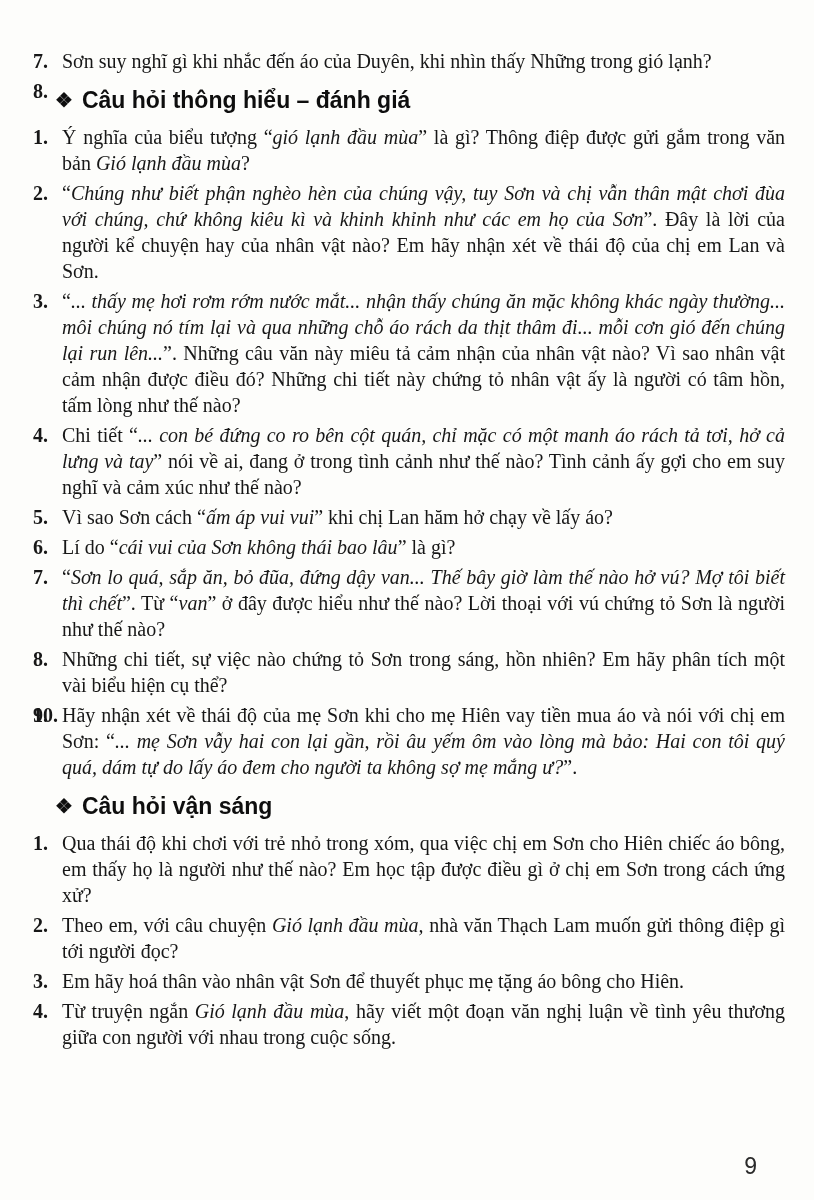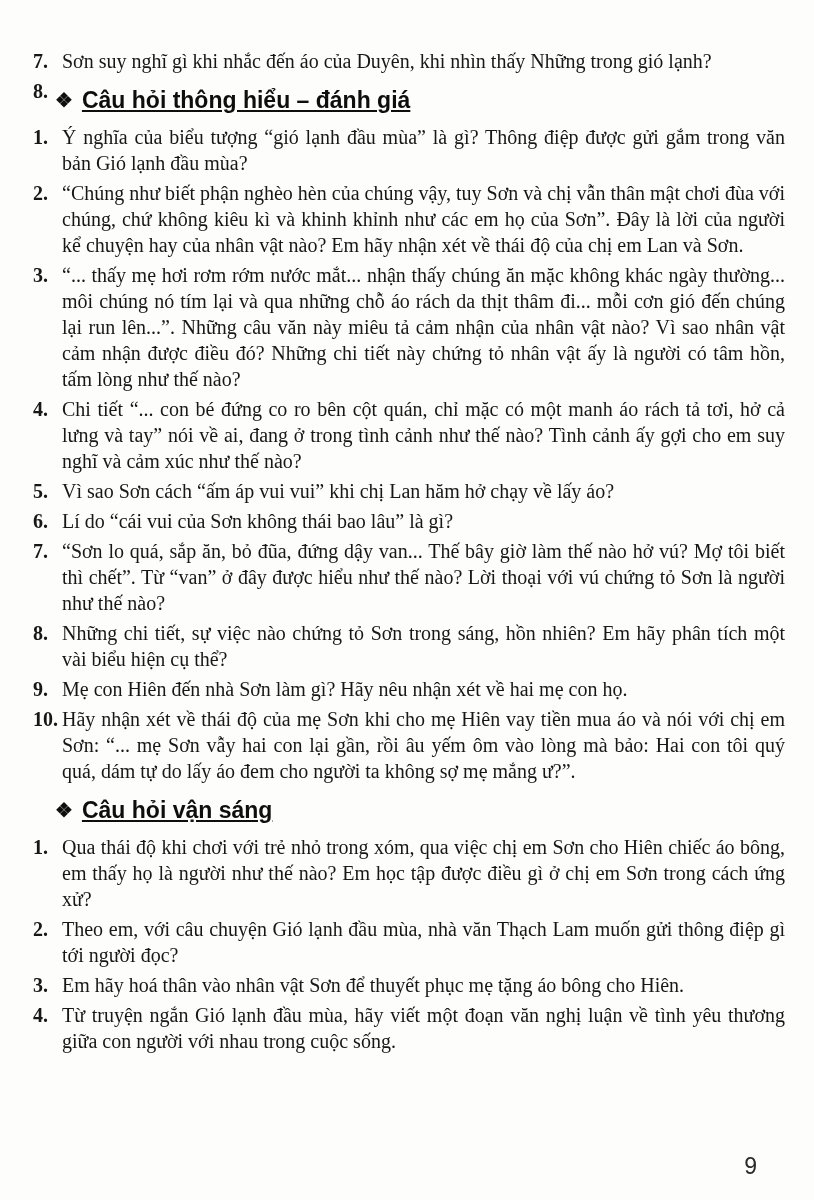--- a/index.html
+++ b/index.html
@@ -27,29 +27,28 @@
     line-height: 26px;
     margin-bottom: 4px;
   }
   .q-num {
     position: absolute;
     left: 0;
     top: 0;
     font-weight: bold;
   }
   .seg-normal { font-style: normal; }
-  .seg-italic { }
+  .seg-italic { font-style: italic; }
   h2.section-heading {
     font-family: "Liberation Sans", sans-serif;
     font-weight: bold;
     font-size: 23px;
     line-height: 28px;
     color: #0e0e0e;
     margin: 12px 0 10px 22px;
-    text-decoration: underline;
   }
   .heading-marker {
     display: inline-block;
     margin-right: 9px;
     font-size: 20px;
     vertical-align: 1px;
   }
   .page-number {
     position: absolute;
     right: 57px;
@@ -71,21 +70,21 @@
       <h2 class="section-heading"><span class="heading-marker">❖</span><span>Câu hỏi thông hiểu – đánh giá</span></h2>
       <div class="q-list">
         <div class="q-item"><span class="q-num">1.</span><span class="q-text"><span class="seg-normal">Ý nghĩa của biểu tượng “</span><span class="seg-italic">gió lạnh đầu mùa</span><span class="seg-normal">” là gì? Thông điệp được gửi gắm trong văn bản </span><span class="seg-italic">Gió lạnh đầu mùa</span><span class="seg-normal">?</span></span></div>
         <div class="q-item"><span class="q-num">2.</span><span class="q-text"><span class="seg-normal">“</span><span class="seg-italic">Chúng như biết phận nghèo hèn của chúng vậy, tuy Sơn và chị vẫn thân mật chơi đùa với chúng, chứ không kiêu kì và khinh khỉnh như các em họ của Sơn</span><span class="seg-normal">”. Đây là lời của người kể chuyện hay của nhân vật nào? Em hãy nhận xét về thái độ của chị em Lan và Sơn.</span></span></div>
         <div class="q-item"><span class="q-num">3.</span><span class="q-text"><span class="seg-normal">“</span><span class="seg-italic">... thấy mẹ hơi rơm rớm nước mắt... nhận thấy chúng ăn mặc không khác ngày thường... môi chúng nó tím lại và qua những chỗ áo rách da thịt thâm đi... mỗi cơn gió đến chúng lại run lên...</span><span class="seg-normal">”. Những câu văn này miêu tả cảm nhận của nhân vật nào? Vì sao nhân vật cảm nhận được điều đó? Những chi tiết này chứng tỏ nhân vật ấy là người có tâm hồn, tấm lòng như thế nào?</span></span></div>
         <div class="q-item"><span class="q-num">4.</span><span class="q-text"><span class="seg-normal">Chi tiết “</span><span class="seg-italic">... con bé đứng co ro bên cột quán, chỉ mặc có một manh áo rách tả tơi, hở cả lưng và tay</span><span class="seg-normal">” nói về ai, đang ở trong tình cảnh như thế nào? Tình cảnh ấy gợi cho em suy nghĩ và cảm xúc như thế nào?</span></span></div>
         <div class="q-item"><span class="q-num">5.</span><span class="q-text"><span class="seg-normal">Vì sao Sơn cách “</span><span class="seg-italic">ấm áp vui vui</span><span class="seg-normal">” khi chị Lan hăm hở chạy về lấy áo?</span></span></div>
         <div class="q-item"><span class="q-num">6.</span><span class="q-text"><span class="seg-normal">Lí do “</span><span class="seg-italic">cái vui của Sơn không thái bao lâu</span><span class="seg-normal">” là gì?</span></span></div>
         <div class="q-item"><span class="q-num">7.</span><span class="q-text"><span class="seg-normal">“</span><span class="seg-italic">Sơn lo quá, sắp ăn, bỏ đũa, đứng dậy van... Thế bây giờ làm thế nào hở vú? Mợ tôi biết thì chết</span><span class="seg-normal">”. Từ “</span><span class="seg-italic">van</span><span class="seg-normal">” ở đây được hiểu như thế nào? Lời thoại với vú chứng tỏ Sơn là người như thế nào?</span></span></div>
         <div class="q-item"><span class="q-num">8.</span><span class="q-text"><span class="seg-normal">Những chi tiết, sự việc nào chứng tỏ Sơn trong sáng, hồn nhiên? Em hãy phân tích một vài biểu hiện cụ thể?</span></span></div>
-        <div class="q-item"><span class="q-num">9.</span><span class="q-text"><span class="seg-normal">Mẹ con Hiên đến nhà Sơn làm gì? Hãy nêu nhận xét về hai mẹ con họ.</span></span></div>
+        <div class="q-item"><span class="q-num">9.</span></div>
         <div class="q-item"><span class="q-num">10.</span><span class="q-text"><span class="seg-normal">Hãy nhận xét về thái độ của mẹ Sơn khi cho mẹ Hiên vay tiền mua áo và nói với chị em Sơn: “</span><span class="seg-italic">... mẹ Sơn vẫy hai con lại gần, rồi âu yếm ôm vào lòng mà bảo: Hai con tôi quý quá, dám tự do lấy áo đem cho người ta không sợ mẹ mắng ư?</span><span class="seg-normal">”.</span></span></div>
       </div>
       <h2 class="section-heading"><span class="heading-marker">❖</span><span>Câu hỏi vận sáng</span></h2>
       <div class="q-list">
         <div class="q-item"><span class="q-num">1.</span><span class="q-text"><span class="seg-normal">Qua thái độ khi chơi với trẻ nhỏ trong xóm, qua việc chị em Sơn cho Hiên chiếc áo bông, em thấy họ là người như thế nào? Em học tập được điều gì ở chị em Sơn trong cách ứng xử?</span></span></div>
         <div class="q-item"><span class="q-num">2.</span><span class="q-text"><span class="seg-normal">Theo em, với câu chuyện </span><span class="seg-italic">Gió lạnh đầu mùa,</span><span class="seg-normal"> nhà văn Thạch Lam muốn gửi thông điệp gì tới người đọc?</span></span></div>
         <div class="q-item"><span class="q-num">3.</span><span class="q-text"><span class="seg-normal">Em hãy hoá thân vào nhân vật Sơn để thuyết phục mẹ tặng áo bông cho Hiên.</span></span></div>
         <div class="q-item"><span class="q-num">4.</span><span class="q-text"><span class="seg-normal">Từ truyện ngắn </span><span class="seg-italic">Gió lạnh đầu mùa</span><span class="seg-normal">, hãy viết một đoạn văn nghị luận về tình yêu thương giữa con người với nhau trong cuộc sống.</span></span></div>
       </div>
     </main>

